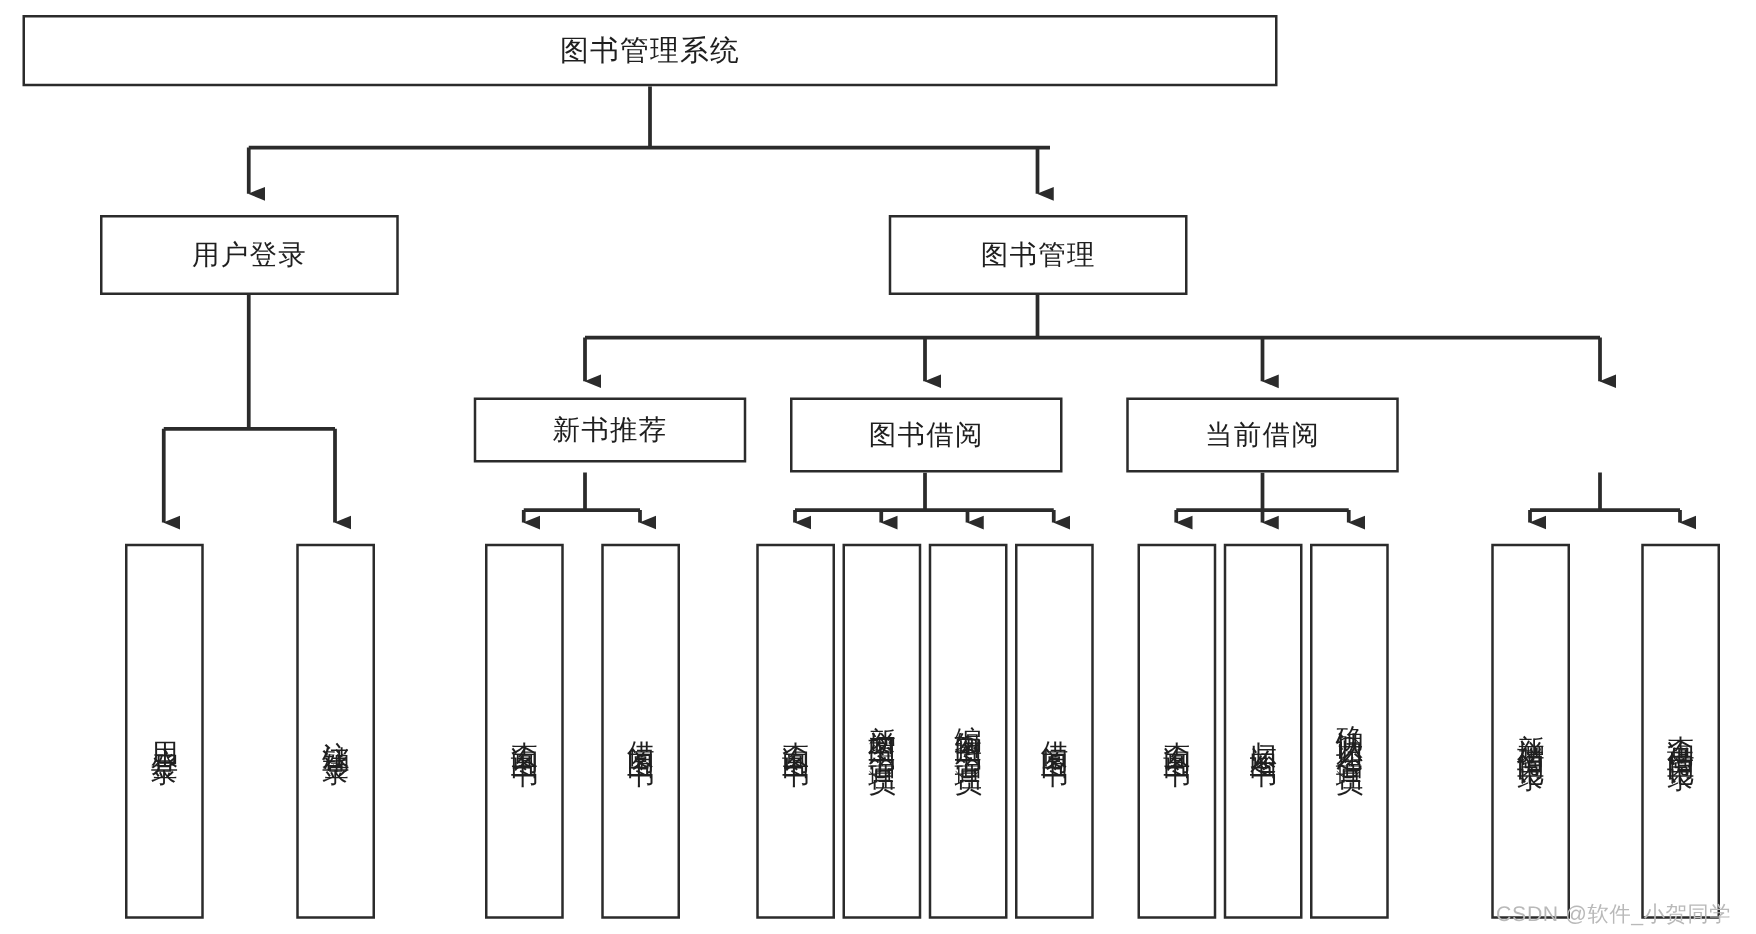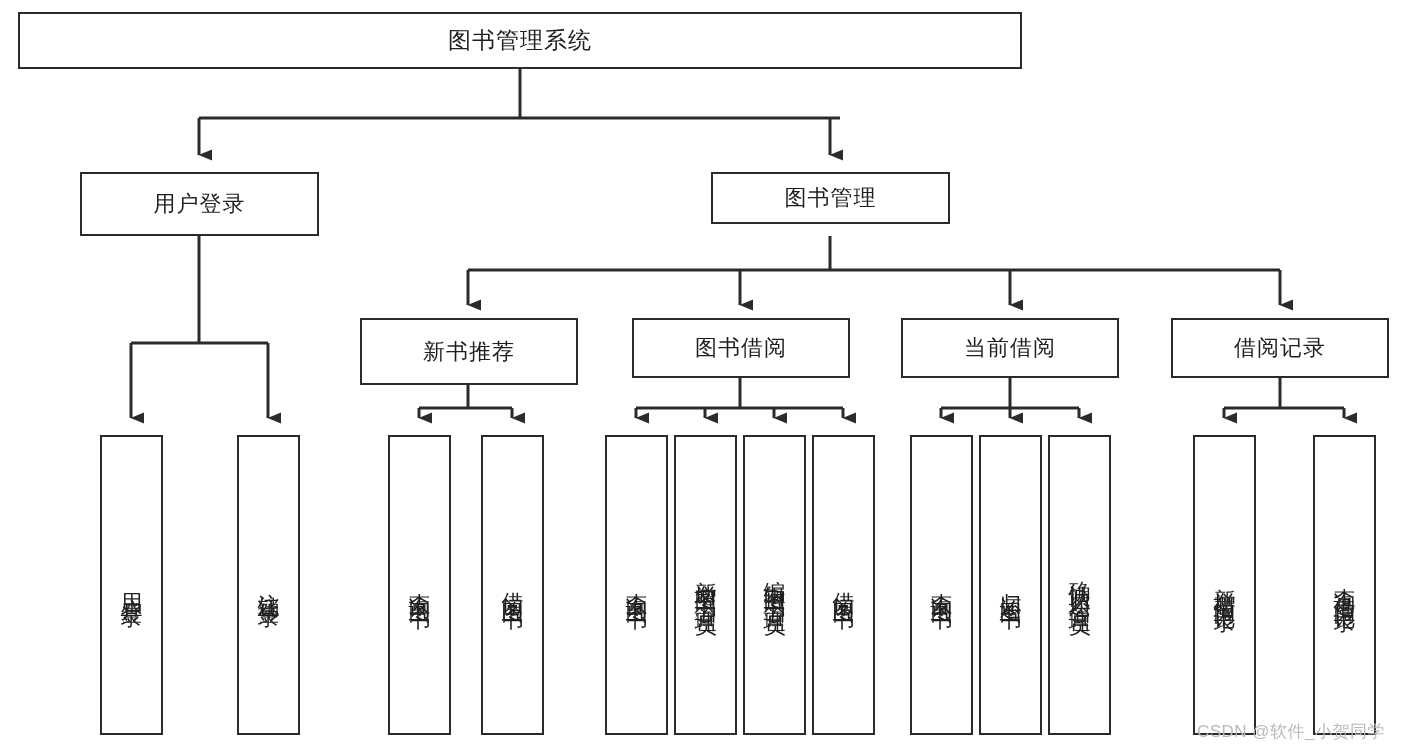--- a/index.html
+++ b/index.html
@@ -107,35 +107,32 @@
     </g>
   </svg>
 
   <div class="node root" style="left:18px;top:12px;width:1004px;height:57px;text-align:center;">
     <span class="lbl">图书管理系统</span>
   </div>
 
   <div class="node" style="left:80px;top:172px;width:239px;height:64px;">
     <span class="lbl">用户登录</span>
   </div>
-  <div class="node" style="left:711px;top:172px;width:239px;height:52px;">
+  <div class="node" style="left:711px;top:172px;width:239px;height:64px;">
     <span class="lbl">图书管理</span>
   </div>
 
-  <div class="node" style="left:360px;top:318px;width:218px;height:67px;">
+  <div class="node" style="left:379px;top:318px;width:218px;height:52px;">
     <span class="lbl">新书推荐</span>
   </div>
   <div class="node" style="left:901px;top:318px;width:218px;height:60px;">
     <span class="lbl">当前借阅</span>
   </div>
   <div class="node" style="left:632px;top:318px;width:218px;height:60px;">
     <span class="lbl">图书借阅</span>
-  </div>
-  <div class="node" style="left:1171px;top:318px;width:218px;height:60px;">
-    <span class="lbl">借阅记录</span>
   </div>
 
   <div class="node leaf" style="left:100px;top:435px;width:63px;height:300px;">
     <span class="lbl">用户登录</span>
   </div>
   <div class="node leaf" style="left:237px;top:435px;width:63px;height:300px;">
     <span class="lbl">注销登录</span>
   </div>
 
   <div class="node leaf" style="left:388px;top:435px;width:63px;height:300px;">

